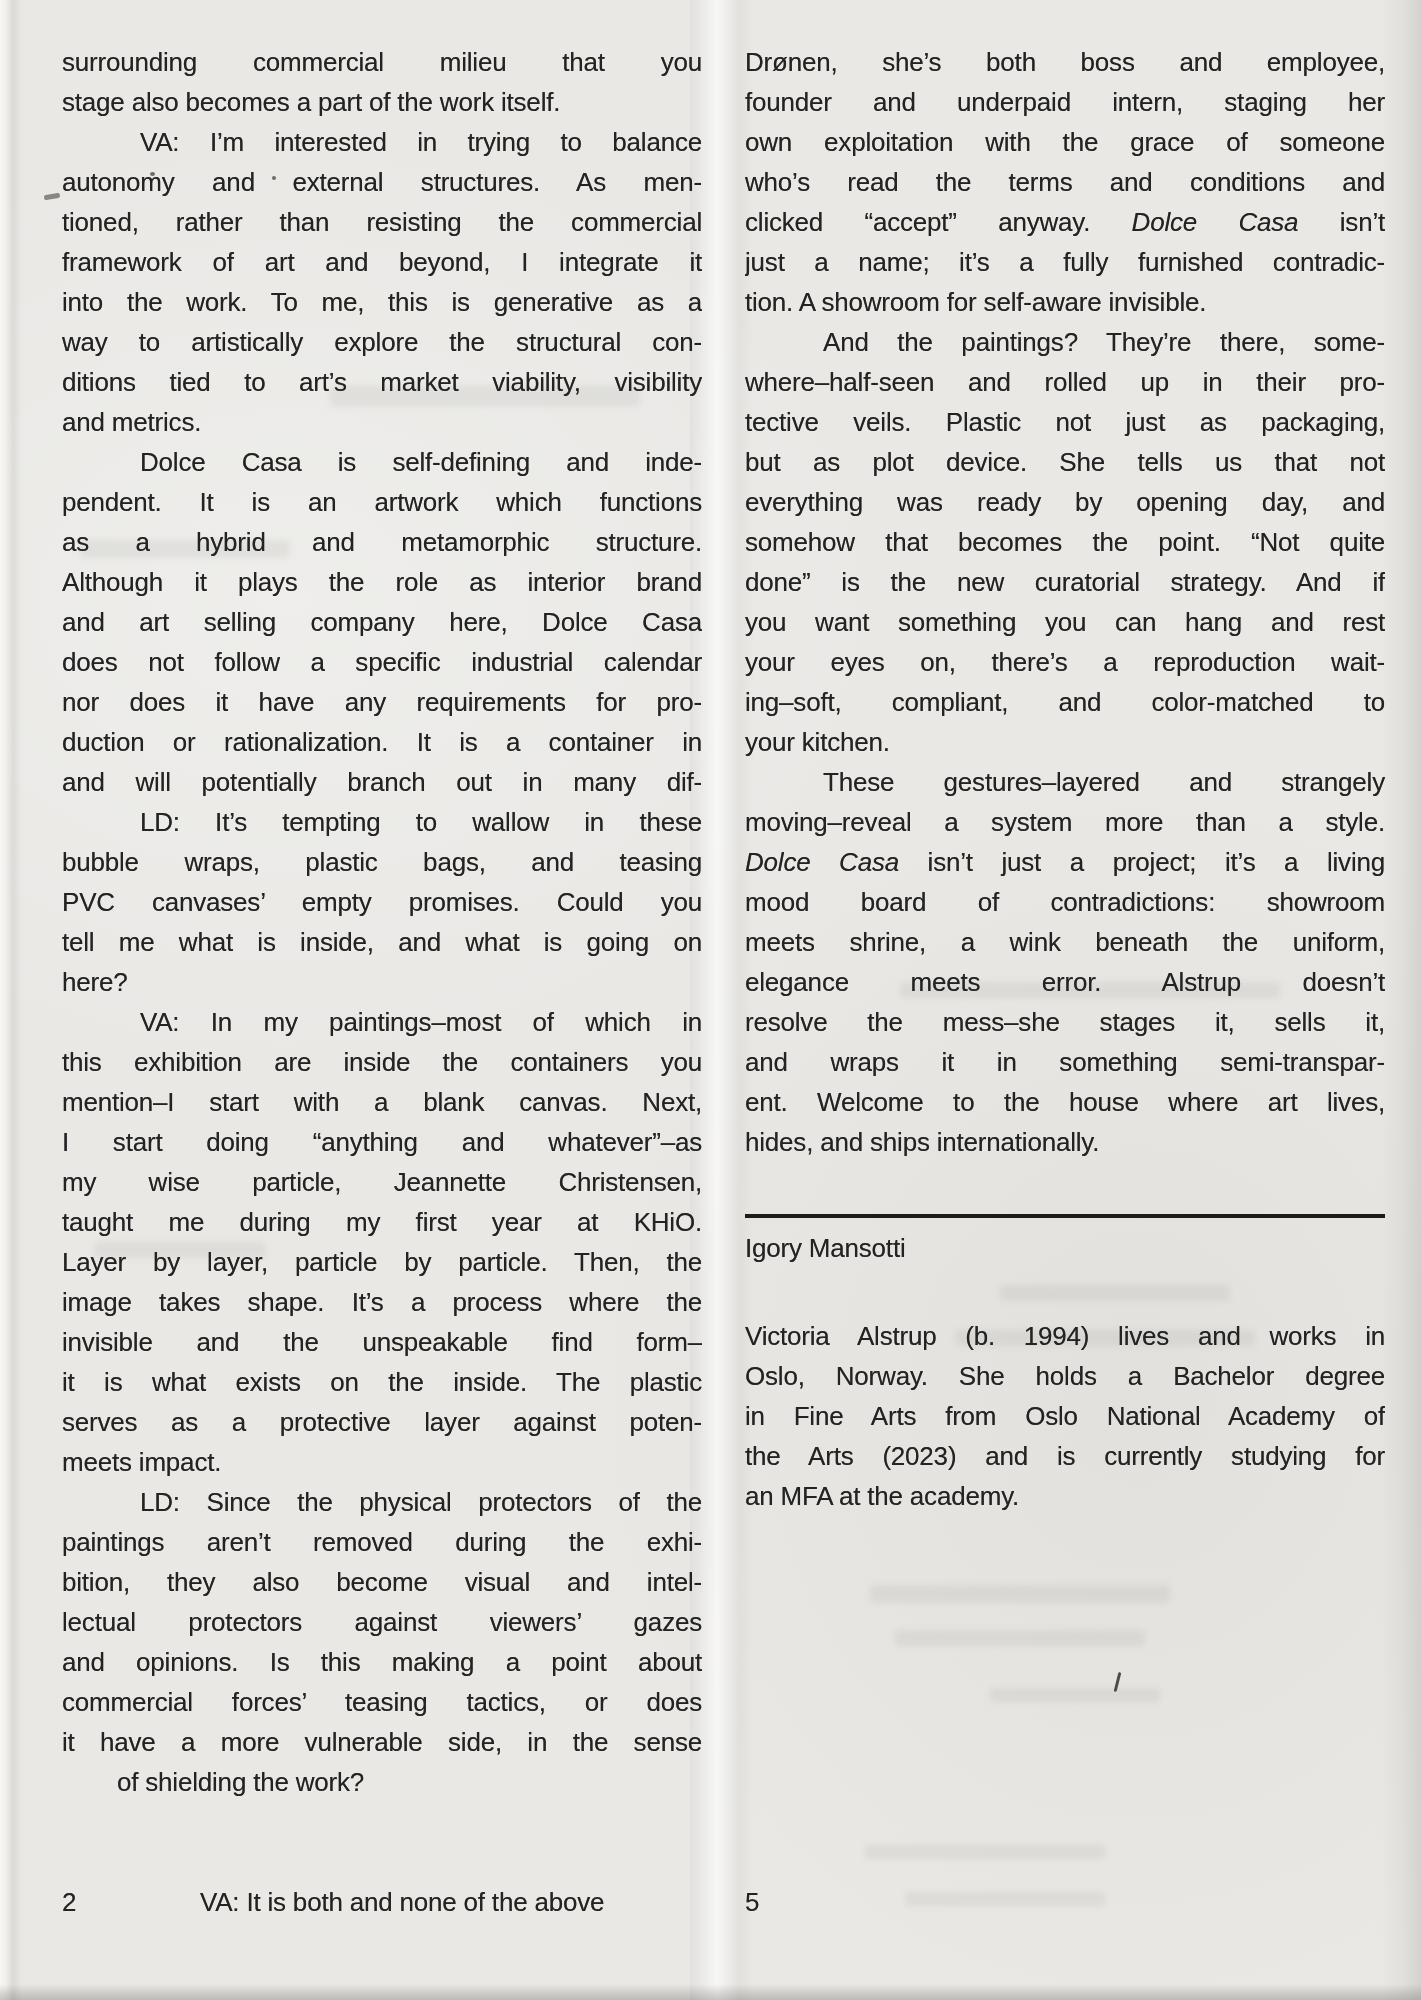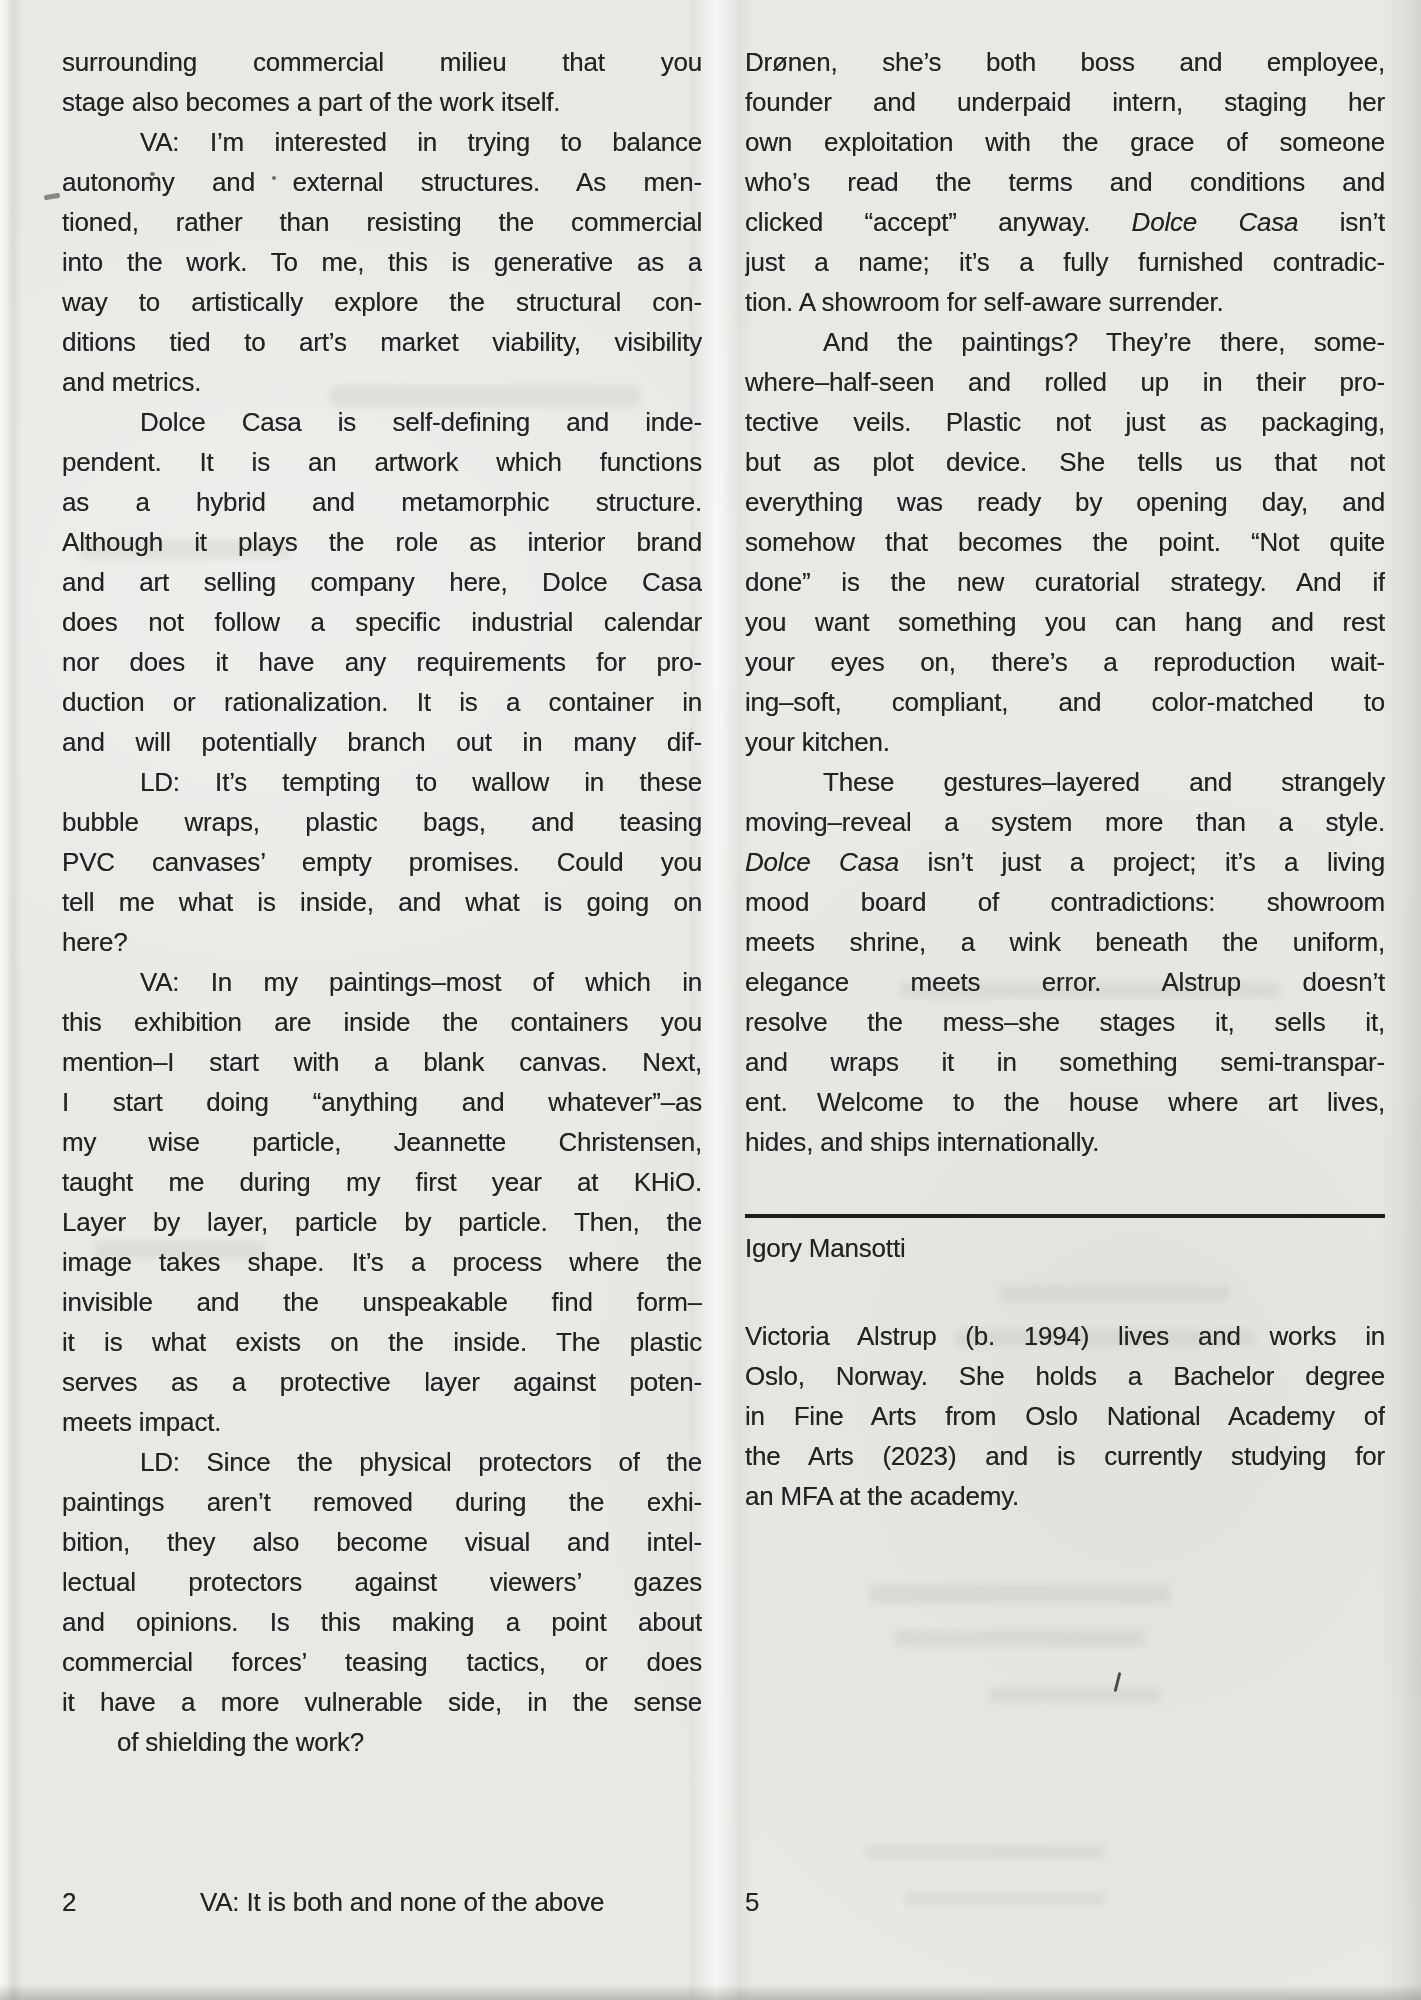--- a/index.html
+++ b/index.html
@@ -76,20 +76,21 @@
   <div class="margin-dash"></div>
   <div class="speck" style="left:150px;top:172px;width:5px;height:4px;"></div>
   <div class="speck" style="left:272px;top:176px;width:4px;height:4px;"></div>
 
   <div class="col col-left">
       <div class="line"><span>surrounding commercial milieu that you</span></div>
       <div class="line end"><span>stage also becomes a part of the work itself.</span></div>
       <div class="line indent"><span>VA: I’m interested in trying to balance</span></div>
       <div class="line"><span>autonomy and external structures. As men-</span></div>
       <div class="line"><span>tioned, rather than resisting the commercial</span></div>
+      <div class="line"><span>framework of art and beyond, I integrate it</span></div>
       <div class="line"><span>into the work. To me, this is generative as a</span></div>
       <div class="line"><span>way to artistically explore the structural con-</span></div>
       <div class="line"><span>ditions tied to art’s market viability, visibility</span></div>
       <div class="line end"><span>and metrics.</span></div>
       <div class="line indent"><span>Dolce Casa is self-defining and inde-</span></div>
       <div class="line"><span>pendent. It is an artwork which functions</span></div>
       <div class="line"><span>as a hybrid and metamorphic structure.</span></div>
       <div class="line"><span>Although it plays the role as interior brand</span></div>
       <div class="line"><span>and art selling company here, Dolce Casa</span></div>
       <div class="line"><span>does not follow a specific industrial calendar</span></div>
@@ -129,21 +130,21 @@
   </div>
 
   <div class="col col-right">
     <div>
         <div class="line"><span>Drønen, she’s both boss and employee,</span></div>
         <div class="line"><span>founder and underpaid intern, staging her</span></div>
         <div class="line"><span>own exploitation with the grace of someone</span></div>
         <div class="line"><span>who’s read the terms and conditions and</span></div>
         <div class="line"><span>clicked “accept” anyway. </span><em>Dolce Casa</em><span> isn’t</span></div>
         <div class="line"><span>just a name; it’s a fully furnished contradic-</span></div>
-        <div class="line end"><span>tion. A showroom for self-aware surrender.</span></div>
+        <div class="line end"><span>tion. A showroom for self-aware invisible.</span></div>
         <div class="line indent"><span>And the paintings? They’re there, some-</span></div>
         <div class="line"><span>where–half-seen and rolled up in their pro-</span></div>
         <div class="line"><span>tective veils. Plastic not just as packaging,</span></div>
         <div class="line"><span>but as plot device. She tells us that not</span></div>
         <div class="line"><span>everything was ready by opening day, and</span></div>
         <div class="line"><span>somehow that becomes the point. “Not quite</span></div>
         <div class="line"><span>done” is the new curatorial strategy. And if</span></div>
         <div class="line"><span>you want something you can hang and rest</span></div>
         <div class="line"><span>your eyes on, there’s a reproduction wait-</span></div>
         <div class="line"><span>ing–soft, compliant, and color-matched to</span></div>

